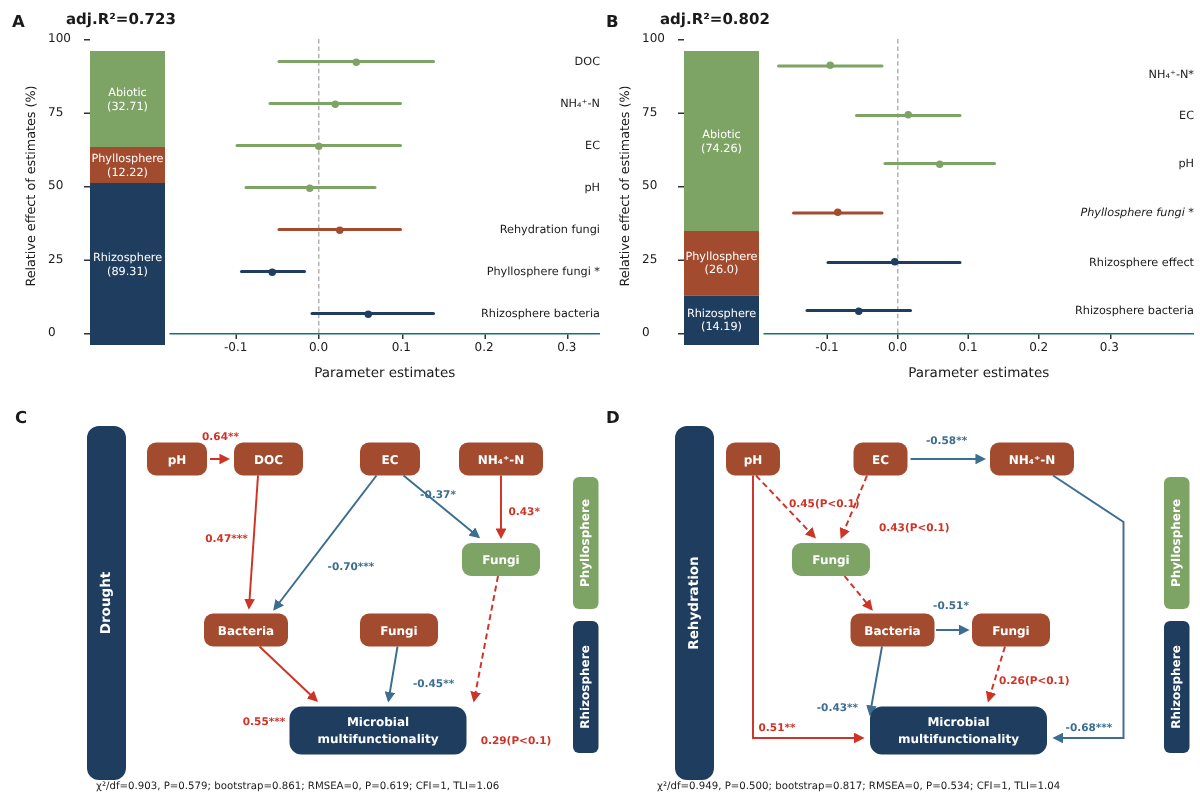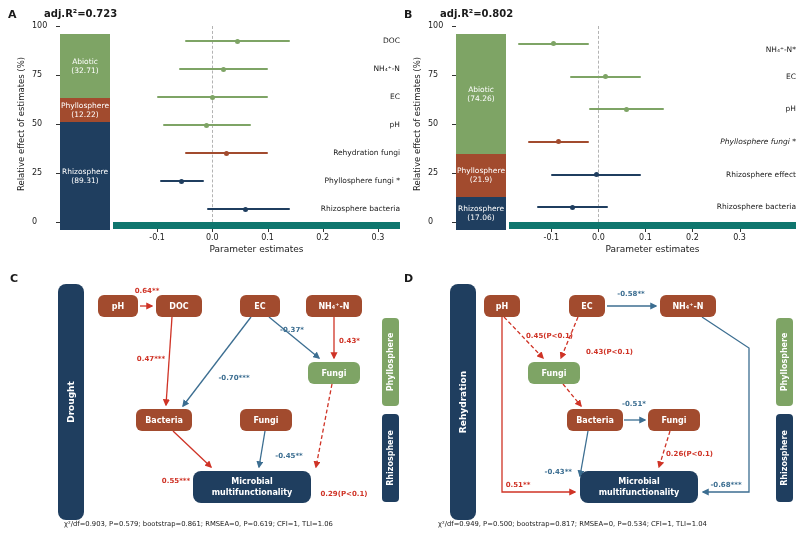--- a/index.html
+++ b/index.html
@@ -18,21 +18,21 @@
   .ymark{position:absolute;left:48px;width:4px;height:1px;background:#333}
   .stack{position:absolute;left:52px;top:28px;width:50px;height:196px;
          display:flex;flex-direction:column}
   .seg{display:flex;flex-direction:column;justify-content:center;align-items:center;overflow:hidden}
   .segl{color:#fff;font-size:7.5px;line-height:9px;text-align:center;white-space:nowrap}
   .plot{position:absolute;left:105px;top:20px;width:287px;height:196px}
   .zline{position:absolute;top:0;height:196px;width:0;border-left:1px dashed #b3b3b3}
   .ci{position:absolute;height:2px;border-radius:1px}
   .pt{position:absolute;width:5px;height:5px;border-radius:50%}
   .rowlab{position:absolute;right:0;font-size:7.5px;white-space:nowrap}
-  .xaxis{position:absolute;left:105px;top:216px;width:287px;height:16px;border-top:7px solid #0f766e}
+  .xaxis{position:absolute;left:105px;top:216px;width:287px;height:16px;border-top:1px solid #0f766e}
   .xmark{position:absolute;top:0;width:1px;height:3px;background:#333}
   .xtick{position:absolute;top:4px;width:28px;margin-left:-14px;text-align:center;font-size:8px}
   .xlab{position:absolute;left:105px;top:238px;width:287px;text-align:center;font-size:9px}
 
   
   .sem{position:absolute;top:268px;width:394px;height:270px}
   svg{display:block}
   .pl{font-size:11px;font-weight:bold;fill:#1a1a1a}
   .fn{font-size:6.8px;fill:#1a1a1a}
   .nodeb{fill:#a24b2e}
@@ -140,25 +140,25 @@
       <div class="ytick" style="top: 211px;">0</div>
       <div class="ymark" style="top: 216px;"></div>
     </div>
   <div class="stack">
       <div class="seg" style="height: 119.638px; background: rgb(126, 164, 101);">
         <div class="segl">Abiotic</div>
         <div class="segl">(74.26)</div>
       </div>
       <div class="seg" style="height: 42.924px; background: rgb(162, 75, 46);">
         <div class="segl">Phyllosphere</div>
-        <div class="segl">(21.9)</div>
+        <div class="segl">(26.0)</div>
       </div>
       <div class="seg" style="height: 33.4376px; background: rgb(31, 62, 95);">
         <div class="segl">Rhizosphere</div>
-        <div class="segl">(17.06)</div>
+        <div class="segl">(14.19)</div>
       </div>
     </div>
   <div class="plot">
       <div class="zline" style="left: 89.3934px;"></div>
       <div class="ci" style="left: 9.40984px; width: 70.5738px; top: 16.9667px; background: rgb(126, 164, 101);"></div>
       <div class="pt" style="left: 42.1967px; top: 15.4667px; background: rgb(126, 164, 101);"></div>
       <div class="rowlab" style="top: 19px; padding-left: 22px;">NH₄⁺-N*</div>
       <div class="ci" style="left: 61.1639px; width: 70.5738px; top: 49.6333px; background: rgb(126, 164, 101);"></div>
       <div class="pt" style="left: 93.9508px; top: 48.1333px; background: rgb(126, 164, 101);"></div>
       <div class="rowlab" style="top: 45.6333px;">EC</div>

